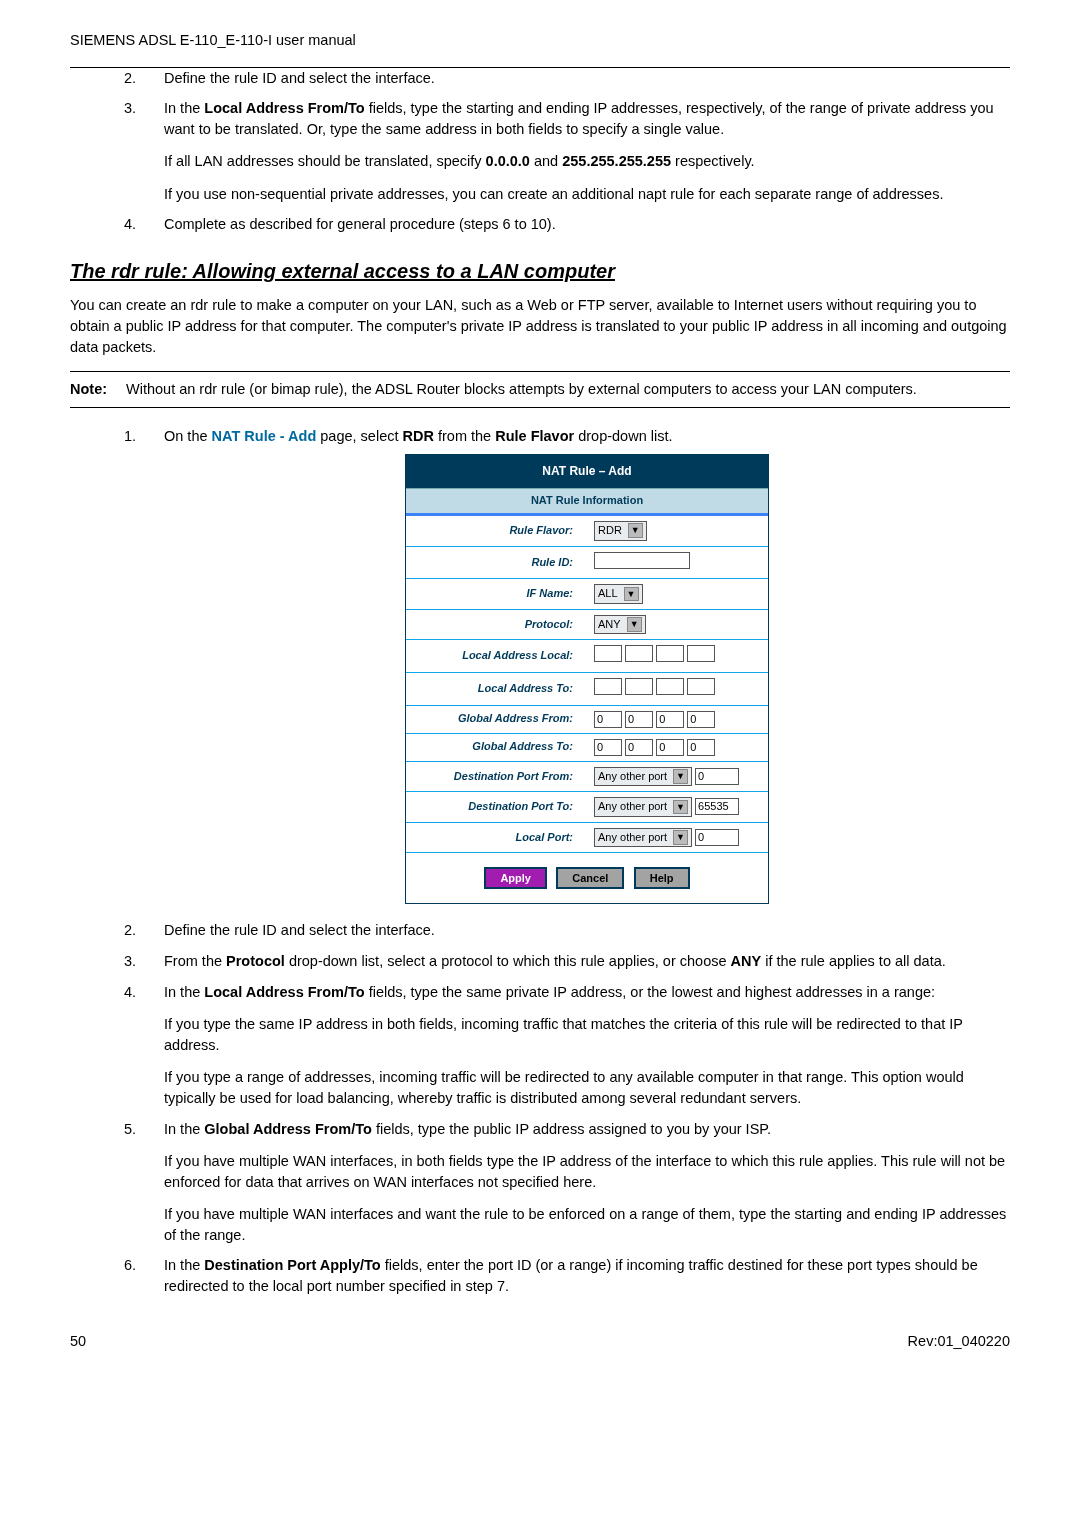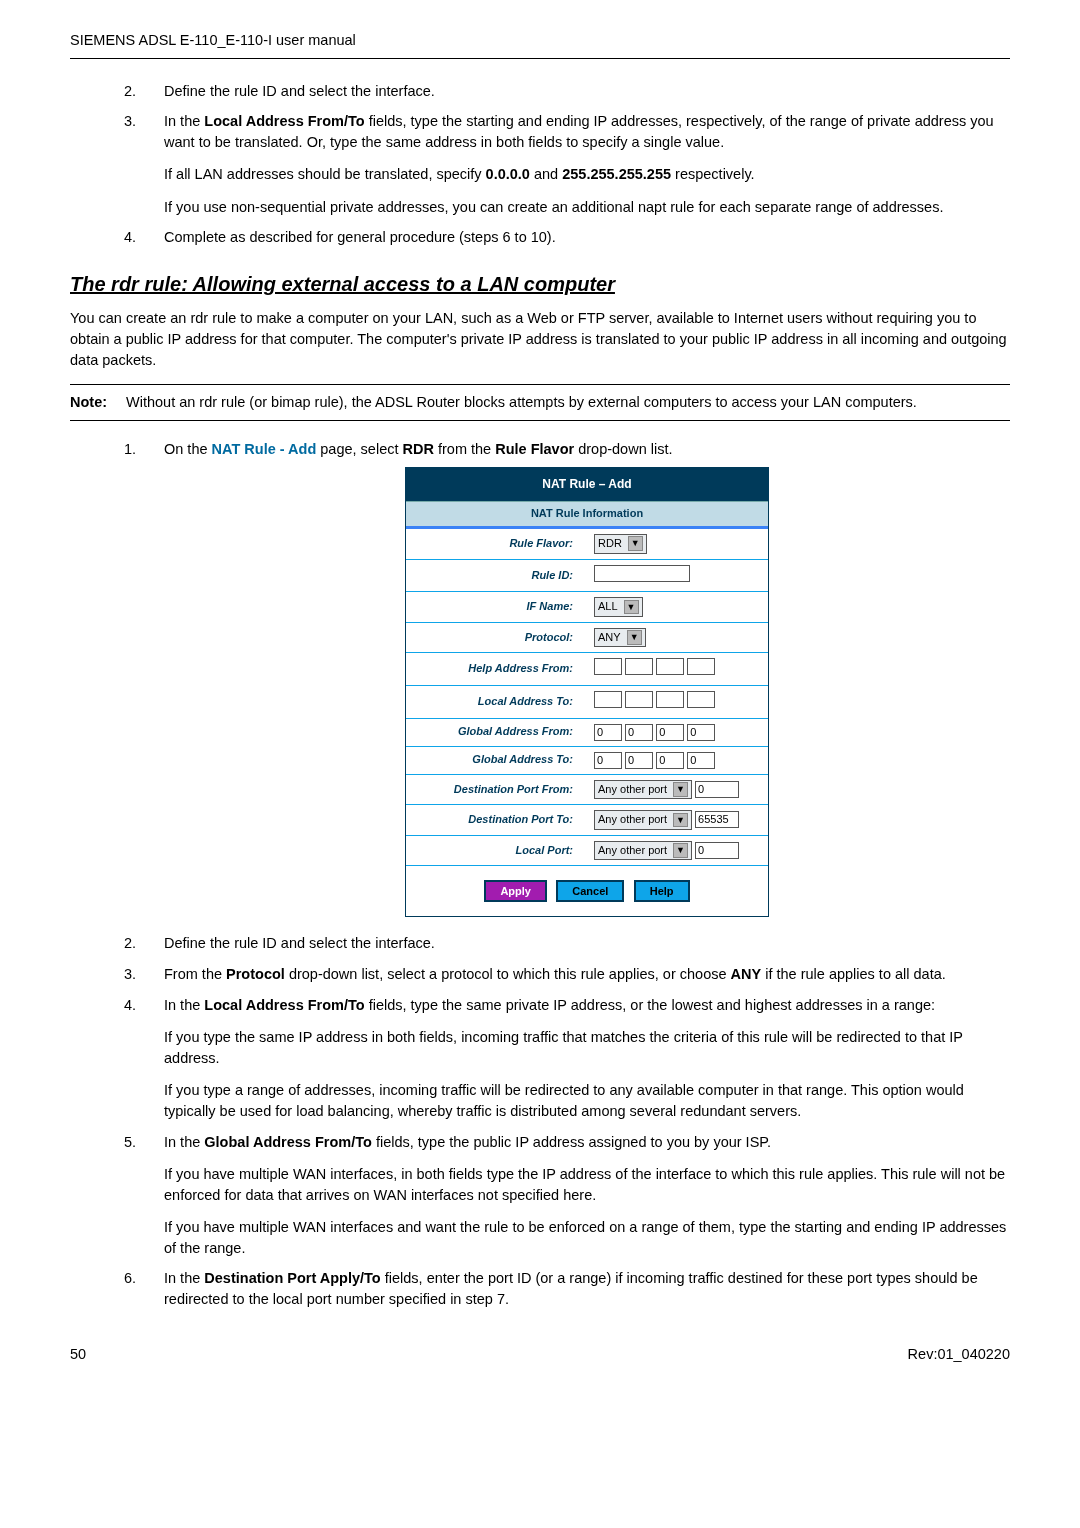--- a/index.html
+++ b/index.html
@@ -9,22 +9,21 @@
     color: #000;
     background: #fff;
     width: 1080px;
     margin: 0 auto;
     padding: 30px 70px 40px 70px;
     line-height: 1.42;
   }
   .header {
     font-size: 14.5px;
     border-bottom: 1px solid #000;
-    padding-bottom: 7px;
-    margin-bottom: 22px;
+    padding-bottom: 16px;
   }
   .ol-main { list-style: none; padding-left: 54px; }
   .ol-main > li { position: relative; margin-bottom: 10px; padding-left: 40px; }
   .ol-main > li > .num { position: absolute; left: 0; top: 0; }
   .ol-main p { margin-bottom: 6px; }
   .indent-sub { margin-top: 12px; margin-bottom: 6px; }
   .h3 {
     font-style: italic;
     font-weight: bold;
     font-size: 20px;
@@ -51,21 +50,21 @@
   .shot-table { width: 100%; border-collapse: collapse; }
   .shot-table td { border-bottom: 1px solid #0ea5e9; padding: 5px 7px; vertical-align: middle; font-size: 11px; }
   .shot-table td.lbl { text-align: right; color: #003a5a; font-style: italic; font-weight: bold; width: 50%; padding-right: 14px; }
   .shot-table td.val { text-align: left; }
   .shot-sel { border: 1px solid #555; background: #e8ecef; padding: 1px 3px; font-size: 11px; display: inline-flex; align-items: center; gap: 6px; font-family: Verdana, sans-serif; }
   .shot-sel .arrow { background: #bbb; padding: 0 2px; font-size: 9px; border: 1px solid #888; display: inline-block; }
   .shot-inp { border: 1px solid #555; width: 28px; height: 17px; font-size: 11px; padding: 0 2px; display:inline-block; }
   .shot-inp-wide { border: 1px solid #555; width: 96px; height: 17px; font-size: 11px; padding: 0 2px; display:inline-block; }
   .shot-port-box { border: 1px solid #555; width: 44px; height: 17px; font-size: 11px; padding: 0 2px; display:inline-block; }
   .shot-btns { text-align: center; padding: 14px 0; }
-  .shot-btn { font-size: 11px; font-weight: bold; border: 2px solid #003a5a; background: #0ea5e9; padding: 3px 14px; margin: 0 3px; font-family: Verdana, sans-serif; }
+  .shot-btn { font-size: 11px; font-weight: bold; border: 2px solid #003a5a; background: #a3a3a3; padding: 3px 14px; margin: 0 3px; font-family: Verdana, sans-serif; }
   .shot-btn.pri { background: #a21caf; color: #fff; }
 
   .footer { display: flex; justify-content: space-between; font-size: 14.5px; margin-top: 34px; }
 </style>
 </head>
 <body>
 
 <div class="header">
   <span>SIEMENS ADSL E-110_E-110-I user manual</span>
 </div>
@@ -139,21 +138,21 @@
           <tr>
             <td class="lbl">Protocol:</td>
             <td class="val">
               <span class="shot-sel">
                     <span>ANY</span>
                     <span class="arrow">▼</span>
                   </span>
             </td>
           </tr>
           <tr>
-            <td class="lbl">Help Address From:</td>
+            <td class="lbl">Local Address Local:</td>
             <td class="val">
               <span class="shot-inp"></span>
               <span class="shot-inp"></span>
               <span class="shot-inp"></span>
               <span class="shot-inp"></span>
             </td>
           </tr>
           <tr>
             <td class="lbl">Local Address To:</td>
             <td class="val">

